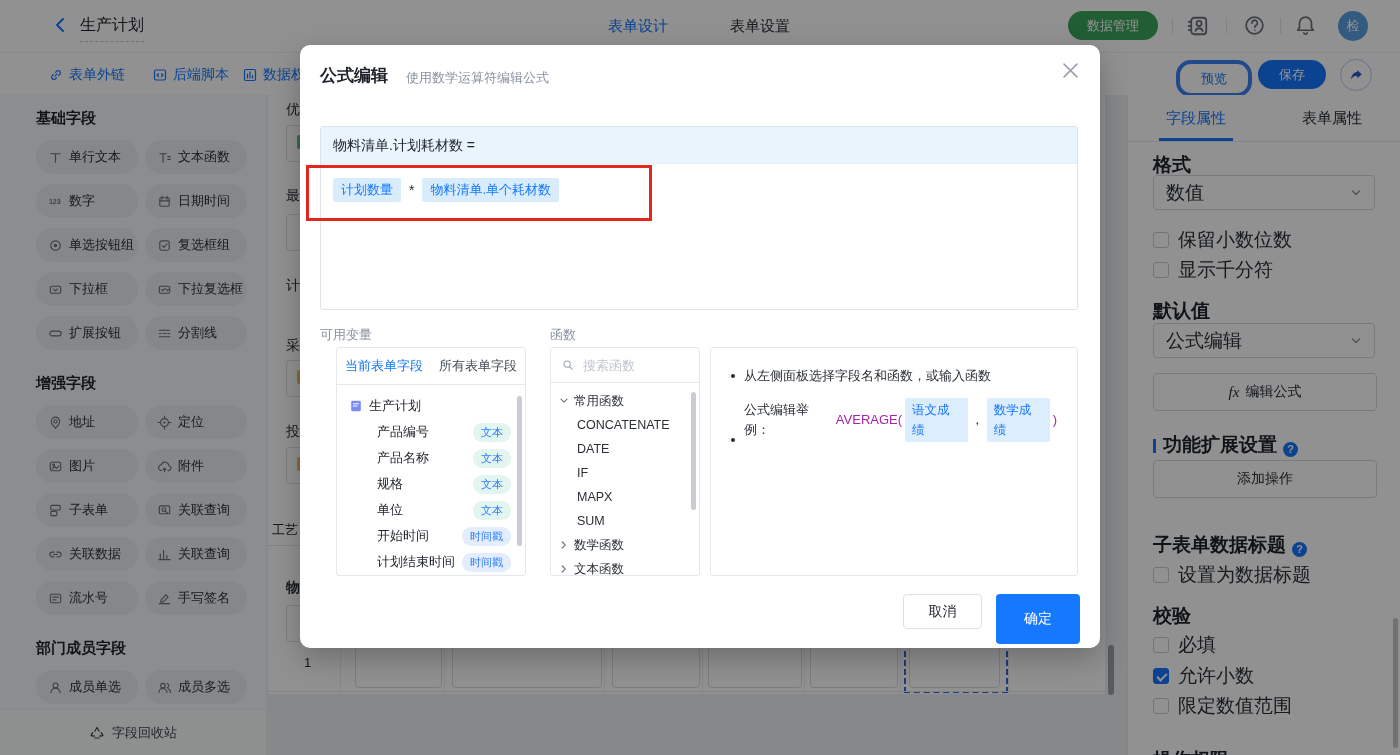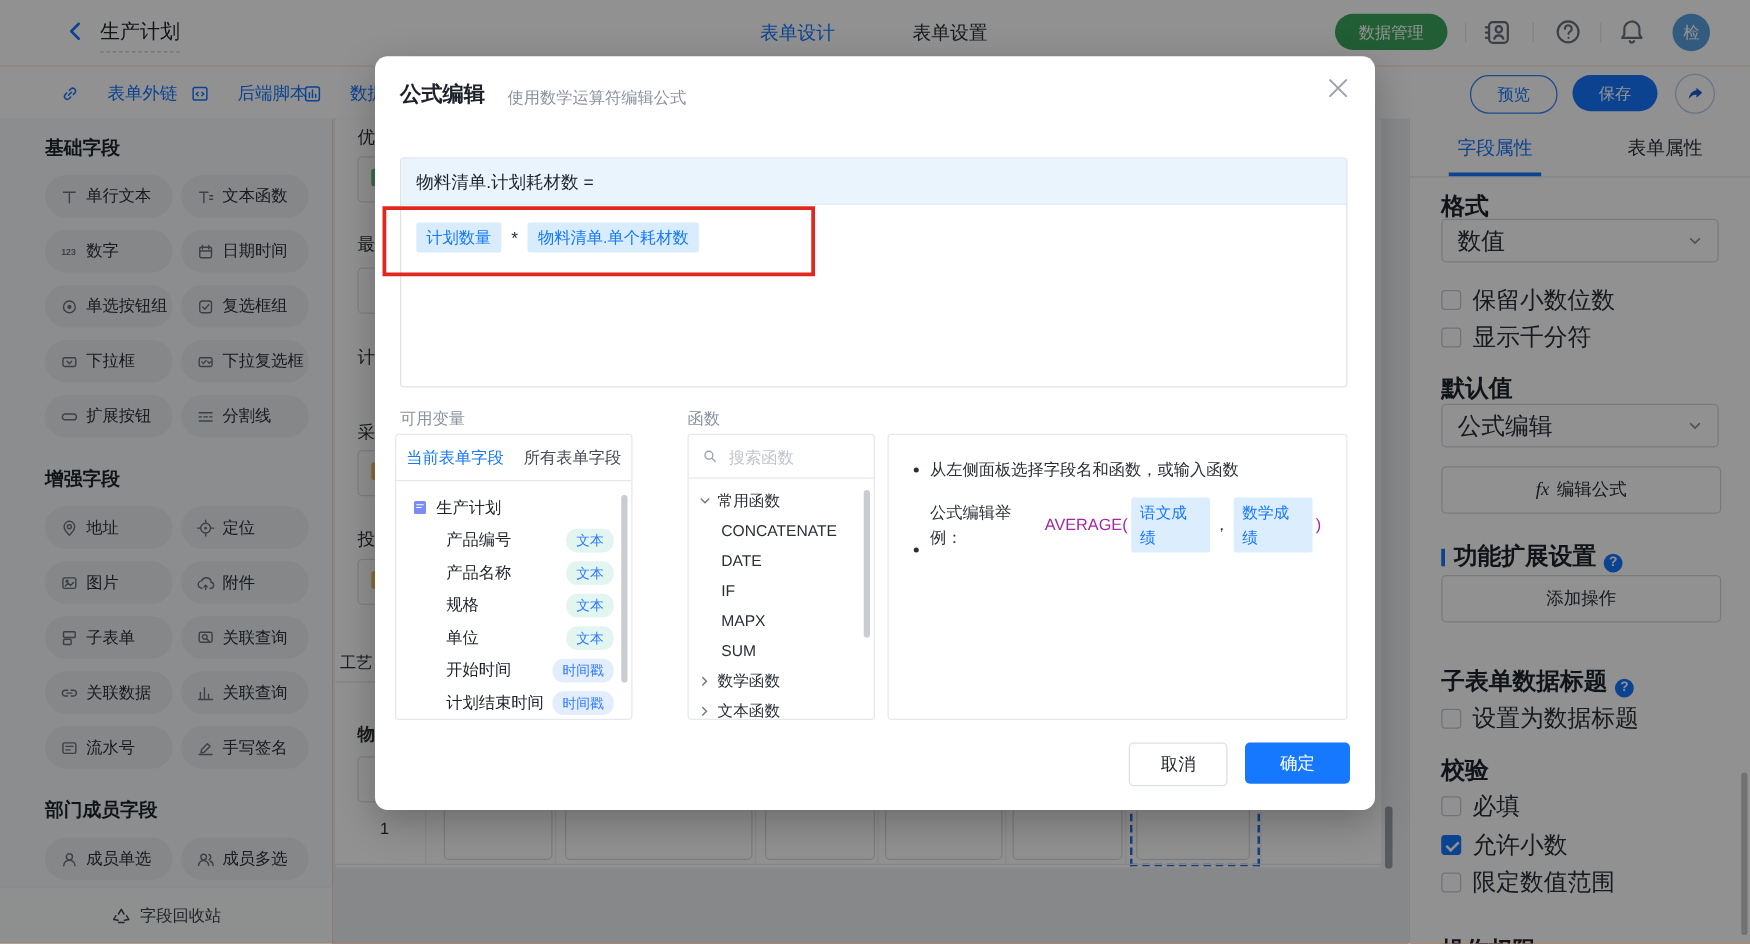--- a/index.html
+++ b/index.html
@@ -18,22 +18,22 @@
   .top-tab.settings{left:730px;color:#2a2f36}
   .green-pill{position:absolute;left:1068px;top:11px;width:90px;height:29px;border-radius:15px;background:#3aa65c;
               color:#fff;font-size:13px;display:flex;align-items:center;justify-content:center;cursor:pointer}
   .tb-div{position:absolute;top:18px;width:1px;height:16px;background:#e2e4e8}
   .tb-ic{position:absolute;top:14px;cursor:pointer}
   .avatar{position:absolute;left:1338px;top:11px;width:30px;height:30px;border-radius:50%;background:#5aa0e0;
           color:#fff;font-size:13px;display:flex;align-items:center;justify-content:center;cursor:pointer}
 
   
   .subbar{position:absolute;top:53px;left:0;right:0;height:42px;background:#fff;border-bottom:1px solid #eceef1;}
-  .sub-item{position:absolute;top:13px;display:flex;align-items:center;gap:22px;color:#1677ff;font-size:14px;cursor:pointer}
-  .btn-preview{position:absolute;left:1176px;top:7px;width:68px;height:29px;border:1px solid #3b82f6;border-radius:15px;
+  .sub-item{position:absolute;top:13px;display:flex;align-items:center;gap:5px;color:#1677ff;font-size:14px;cursor:pointer}
+  .btn-preview{position:absolute;left:1176px;top:7px;width:68px;height:29px;border:4px solid #3b82f6;border-radius:15px;
                background:#fff;color:#1677ff;font-size:13px;display:flex;align-items:center;justify-content:center;cursor:pointer}
   .btn-save{position:absolute;left:1258px;top:7px;width:68px;height:29px;border-radius:15px;background:#1677ff;
             color:#fff;font-size:13px;display:flex;align-items:center;justify-content:center;cursor:pointer}
   .btn-share{position:absolute;left:1340px;top:6px;width:30px;height:30px;border-radius:50%;border:1px solid #b9cdf2;
              background:#fff;display:flex;align-items:center;justify-content:center;cursor:pointer}
 
   
   .leftbar{position:absolute;top:95px;left:0;width:266px;bottom:0;background:#f7f8fa;overflow:hidden}
   .sec-h{font-size:15px;font-weight:bold;color:#1d2329;padding-left:36px;}
   .fgrid{display:grid;grid-template-columns:102px 102px;gap:10px 7px;padding-left:36px;margin-top:12px;}
@@ -109,21 +109,21 @@
   .fn-search input{border:none;outline:none;width:92px;font-size:13px;font-family:inherit;color:#2a2f36;background:transparent}
   .fn-search input::placeholder{color:#c1c6cd}
   .fn-row{height:24px;display:flex;align-items:center;gap:5px;font-size:12.5px;color:#2a2f36;padding-left:8px;cursor:pointer}
   .fn-item{padding-left:26px}
   .help-row{display:flex;gap:9px;font-size:13px;color:#2a2f36;line-height:20px;align-items:flex-start}
   .dot{width:4px;height:4px;border-radius:50%;background:#2a2f36;margin-top:8px;flex:none}
   .fnname{color:#a626a4}
   .hchip{background:#dcedfd;color:#1677ff;padding:2px 7px;border-radius:2px;font-size:12.5px}
   .m-cancel{position:absolute;left:603px;top:549px;width:77px;height:33px;border:1px solid #dcdfe5;border-radius:4px;
             background:#fff;font-size:14px;color:#1d2129;display:flex;align-items:center;justify-content:center;cursor:pointer}
-  .m-ok{position:absolute;left:696px;top:549px;width:84px;height:33px;border-radius:4px;background:#1677ff;
+  .m-ok{position:absolute;left:696px;top:549px;width:84px;height:50px;border-radius:4px;background:#1677ff;
         font-size:14px;color:#fff;display:flex;align-items:center;justify-content:center;cursor:pointer}
   .fx-it{font-style:italic;font-family:"Liberation Serif","DejaVu Serif",serif;font-size:15px}
 </style>
 </head>
 <body>
 
 <div class="page">
 
   <div class="topbar">
     <span class="back">
@@ -481,21 +481,21 @@
       <div class="fx-body">
         <span class="chip">计划数量</span>
         <span class="op">*</span>
         <span class="chip">物料清单.单个耗材数</span>
       </div>
     </div>
 
     <div class="m-lbl" style="left:20px">可用变量</div>
     <div class="m-lbl" style="left:250px">函数</div>
 
-    <div class="panel" style="left:16px;width:190px">
+    <div class="panel" style="left:36px;width:190px">
       <div class="v-tabs">
         <span class="v-tab active">当前表单字段</span>
         <span class="v-tab">所有表单字段</span>
       </div>
       <div style="padding:8px 0 0 12px">
         <div class="v-row">
           <svg width="14" height="14" viewBox="0 0 16 16">
               <rect x="2.5" y="2" width="11" height="12" rx="1.5" fill="#7b8cf5"></rect>
               <path d="M5 5.5h6M5 8h4" stroke="#fff" stroke-width="1.1" stroke-linecap="round"></path>
             </svg>

